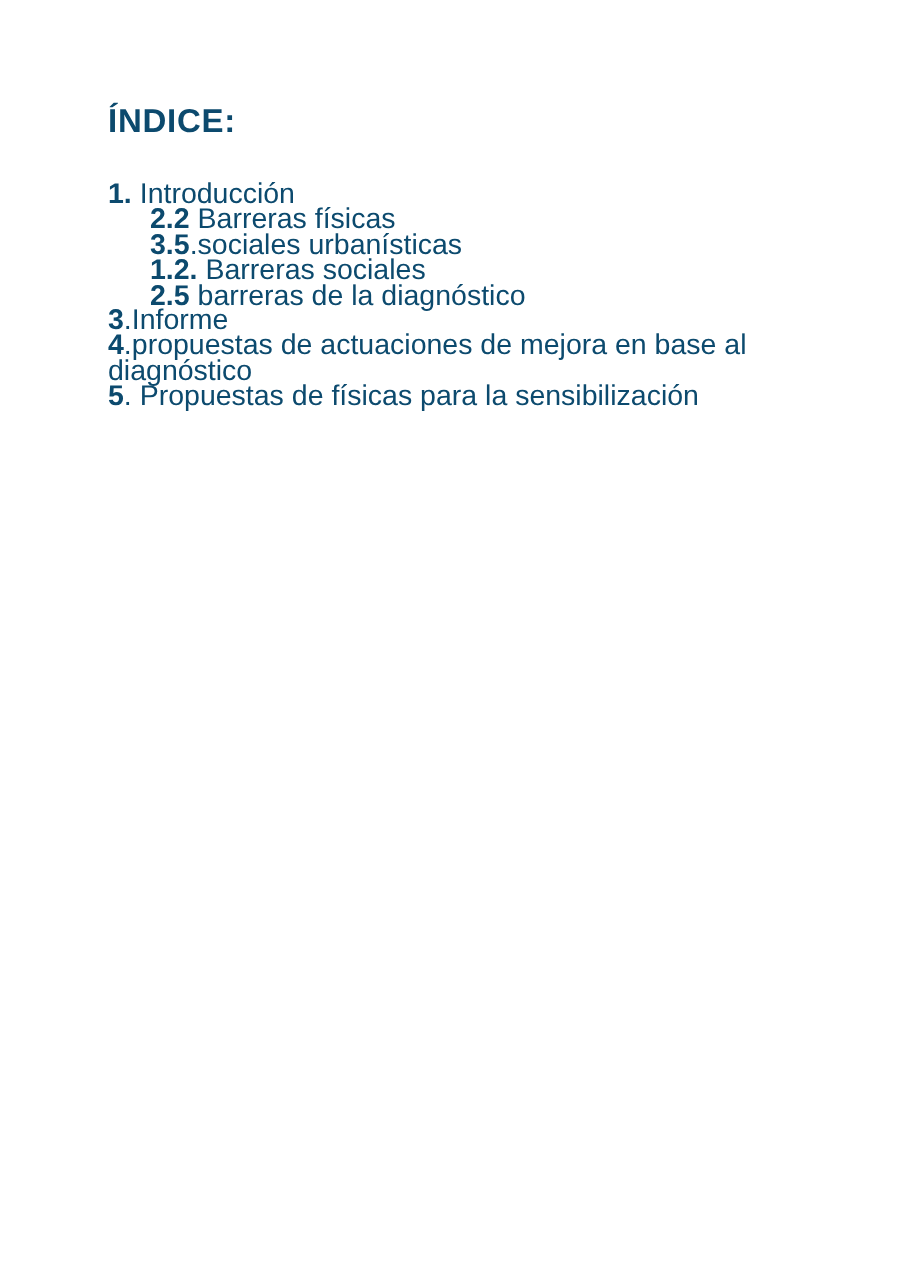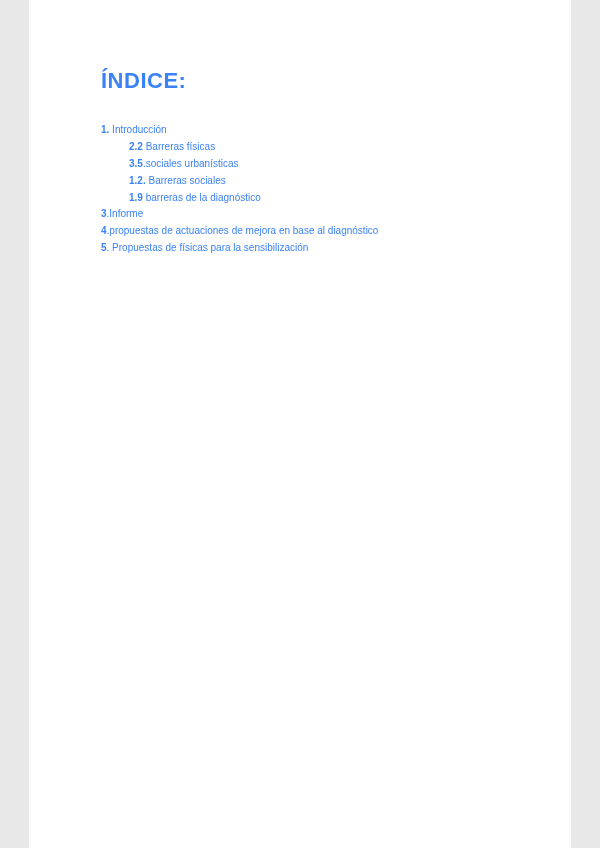--- a/index.html
+++ b/index.html
@@ -2,44 +2,44 @@
 <html><head>
 <meta charset="utf-8">
 <style>
   html, body {
     margin: 0;
     padding: 0;
     background: #e8e8e8;
   }
   .page {
     position: relative;
-    width: 542px;
+    width: 600px;
     height: 848px;
     margin: 0 auto;
     background: #ffffff;
     font-family: "Liberation Sans", "DejaVu Sans", sans-serif;
-    color: #3b82f6;
+    color: #0c4a6e;
     overflow: hidden;
     box-sizing: border-box;
   }
   .content {
     position: absolute;
     top: 68px;
     left: 72px;
     right: 40px;
   }
   .doc-title {
     font-size: 22px;
     font-weight: bold;
     letter-spacing: 0.5px;
     margin: 0 0 28px 0;
     line-height: 1.2;
   }
   .toc {
-    font-size: 10px;
+    font-size: 19px;
     line-height: 16.8px;
   }
   .toc-line {
     white-space: pre-wrap;
   }
   .toc-line .num {
     font-weight: bold;
   }
   .indent-1 {
     margin-left: 28px;
@@ -58,21 +58,21 @@
       <div class="toc-line"><span class="num">1.</span><span> Introducción</span></div>
 
 
 
       <div class="toc-line indent-1"><span class="num">2.2</span><span> Barreras físicas</span></div>
 
       <div class="toc-line indent-1"><span class="num">3.5</span><span>.sociales urbanísticas</span></div>
 
       <div class="toc-line indent-1"><span class="num">1.2.</span><span> Barreras sociales</span></div>
 
-      <div class="toc-line indent-1"><span class="num">1.9</span><span> barreras de la diagnóstico</span></div>
+      <div class="toc-line indent-1"><span class="num">2.5</span><span> barreras de la diagnóstico</span></div>
 
       <div class="toc-line"><span class="num">3</span><span>.Informe</span></div>
 
       <div class="toc-line"><span class="num">4</span><span>.propuestas de actuaciones de mejora en base al diagnóstico</span></div>
 
       <div class="toc-line"><span class="num">5</span><span>. Propuestas de físicas para la sensibilización</span></div>
 
     </div>
   </div>
 </div>

